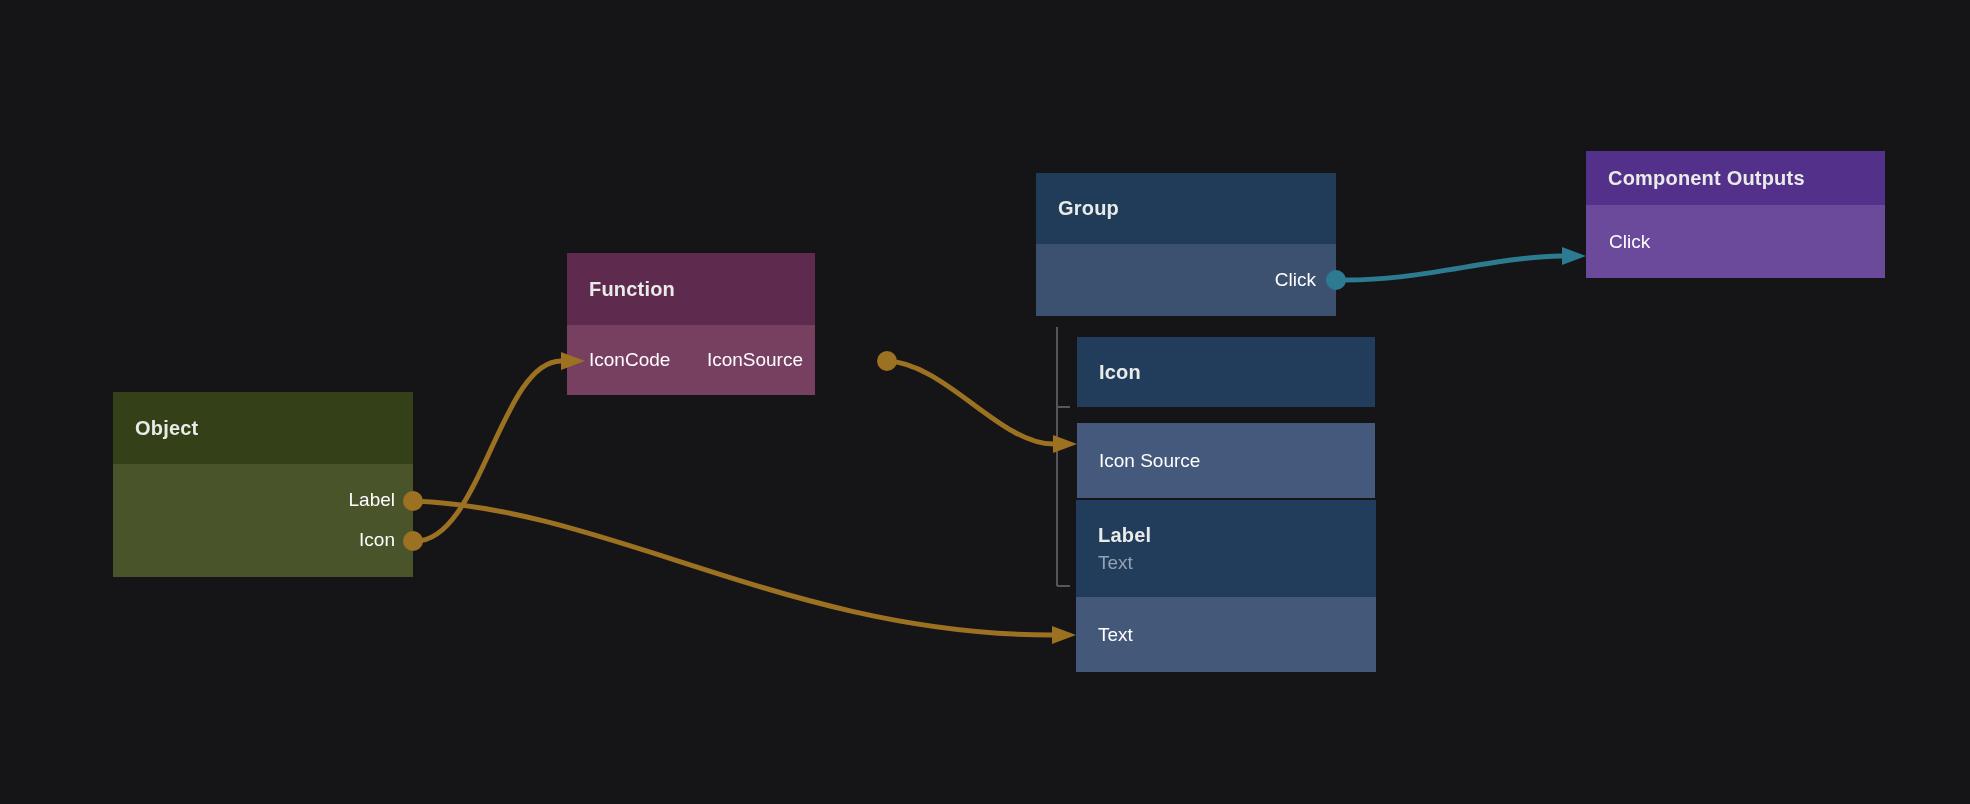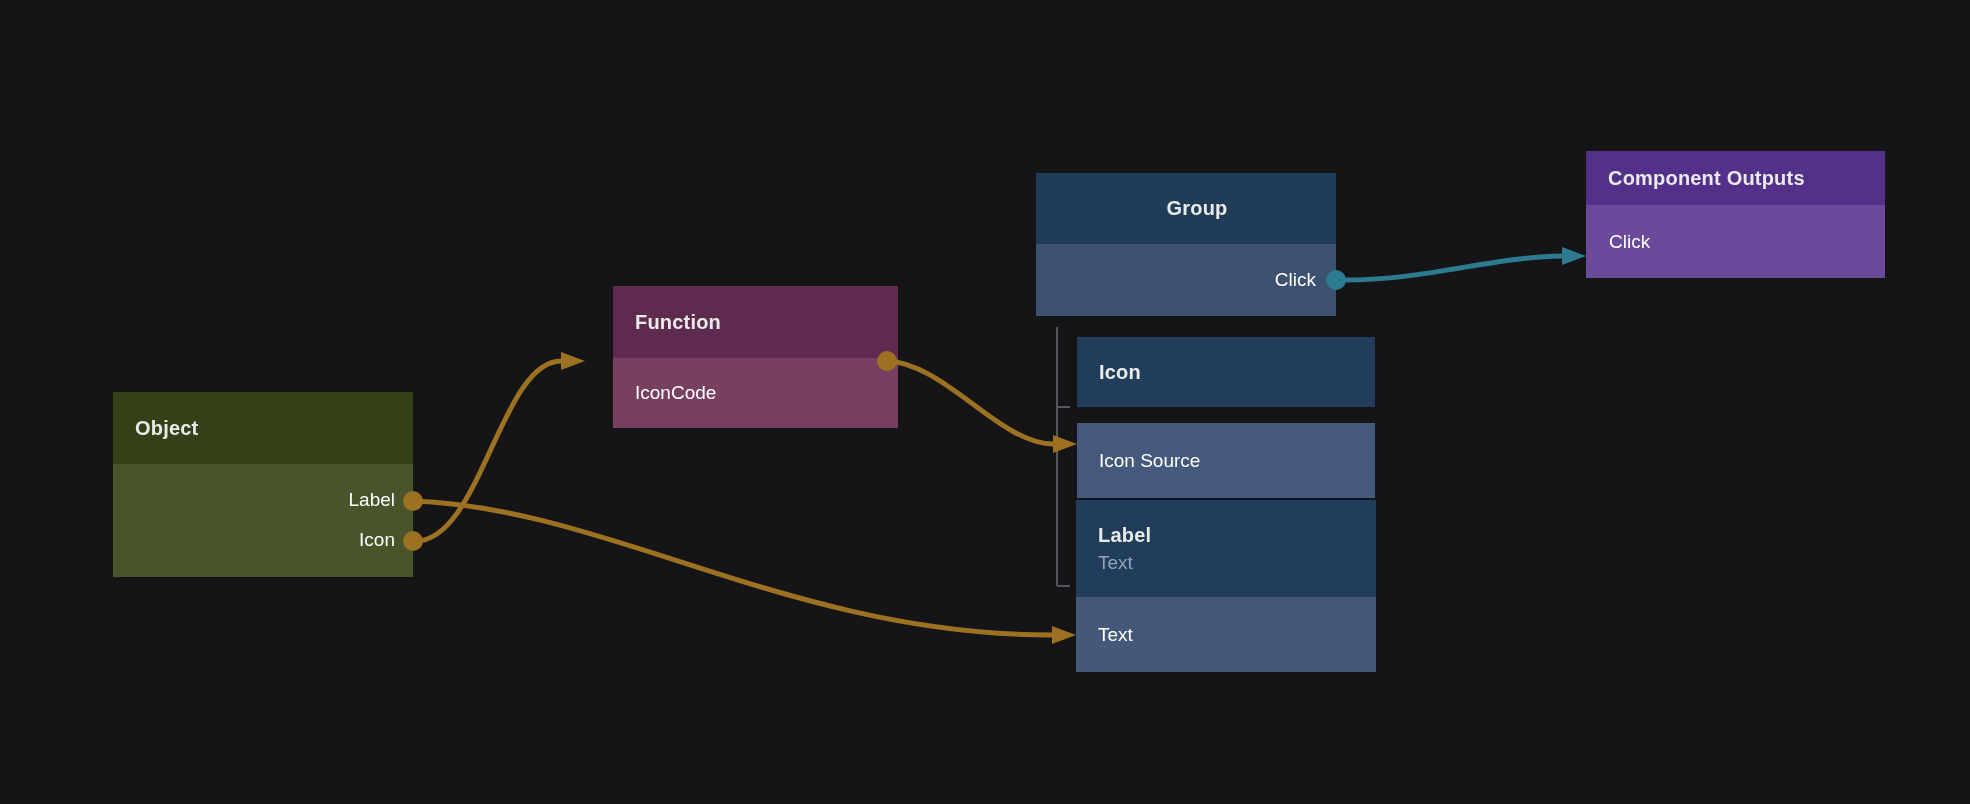--- a/index.html
+++ b/index.html
@@ -51,32 +51,32 @@
   }
   .row.out { justify-content: flex-end; padding-right: 18px; }
   .row.in  { justify-content: flex-start; padding-left: 22px; }
 
   
   .node-object { left: 113px; top: 392px; width: 300px; }
   .node-object .hdr { height: 72px; background: #344118; }
   .node-object .body { height: 113px; background: #49542a; padding-top: 16px; }
 
   
-  .node-function { left: 613px; top: 253px; width: 285px; margin-top: 33px; }
+  .node-function { left: 567px; top: 253px; width: 248px; }
   .node-function .hdr { height: 72px; background: #5e2a4d; }
   .node-function .body {
     height: 70px; background: #774061;
     display: flex; align-items: center; justify-content: space-between;
   }
   .node-function .row { height: 70px; }
   .node-function .row.out { padding-right: 12px; }
 
   
   .node-group { left: 1036px; top: 173px; width: 300px; }
-  .node-group .hdr { height: 71px; background: #213c59; align-items: center; }
+  .node-group .hdr { height: 71px; background: #213c59; }
   .node-group .body { height: 72px; background: #3c5070; display: flex; flex-direction: column; justify-content: center; }
   .node-group .row.out { padding-right: 20px; }
 
   
   .node-icon { left: 1077px; top: 337px; width: 298px; }
   .node-icon .hdr { height: 70px; background: #223d5b; }
   .node-icon .body { height: 75px; background: #45597c; display: flex; flex-direction: column; justify-content: center; margin-top: 16px; }
 
   
   .node-label { left: 1076px; top: 500px; width: 300px; }
@@ -115,20 +115,23 @@
     </div>
   </div>
 
   <div class="node node-function">
     <div class="hdr">
       <span class="title">Function</span>
     </div>
     <div class="body">
       <div class="row in">
         <span>IconCode</span>
+      </div>
+      <div class="row out">
+        <span>IconSource</span>
       </div>
     </div>
   </div>
 
   <div class="node node-group">
     <div class="hdr">
       <span class="title">Group</span>
     </div>
     <div class="body">
       <div class="row out">

